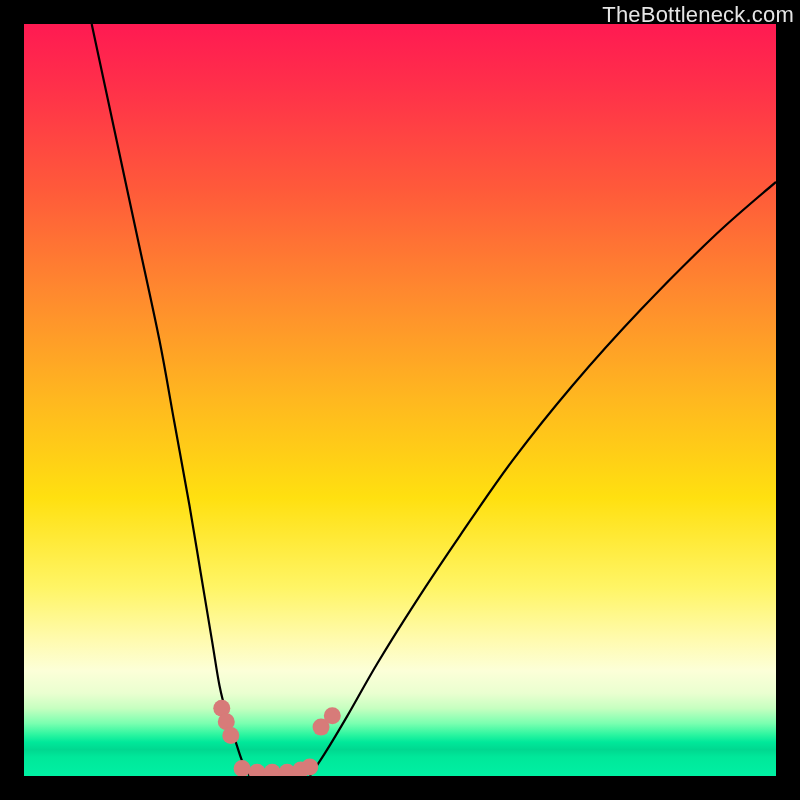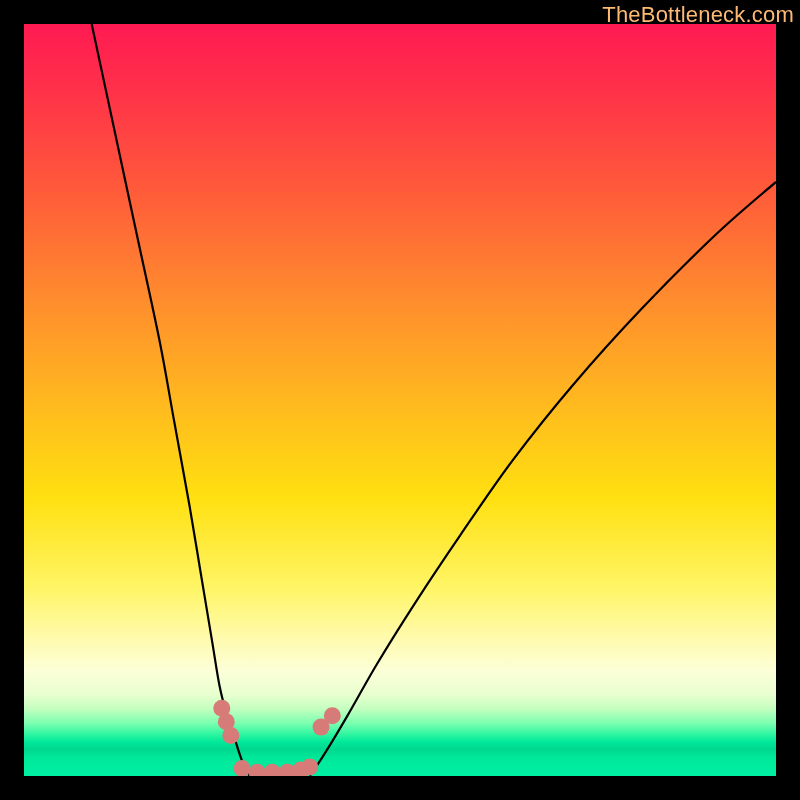--- a/index.html
+++ b/index.html
@@ -41,21 +41,21 @@
       #2cf5a0 94.5%,
       #00e89a 95.5%,
       #00d890 96.5%,
       #00e89a 97.5%,
       #00f0a3 100%);
   }
   .watermark {
     position: absolute;
     right: 6px;
     top: 2px;
-    color: #fdba74;
+    color: #e5e5e5;
     font-family: Arial, Helvetica, sans-serif;
     font-size: 22px;
     font-weight: 500;
     letter-spacing: 0.2px;
     z-index: 5;
   }
   svg.plot {
     position: absolute;
     left: 0;
     top: 0;

